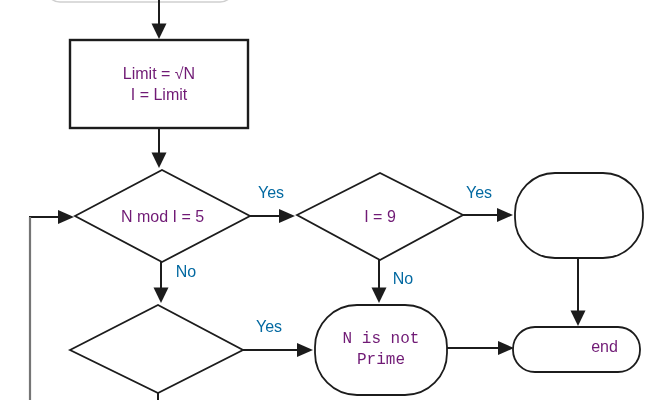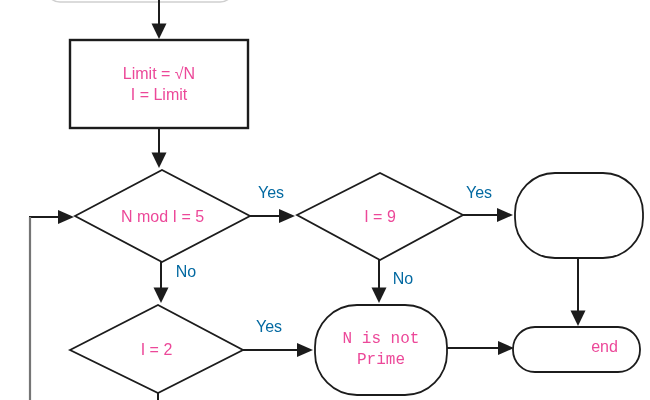--- a/index.html
+++ b/index.html
@@ -5,21 +5,21 @@
   html,body { margin:0; padding:0; background:#ffffff; }
   .stage {
     position:relative; width:650px; height:400px;
     background:#ffffff; overflow:hidden;
     font-family:"Liberation Sans", sans-serif;
   }
   .stage svg { position:absolute; left:0; top:0; }
   .lbl {
     position:absolute; display:flex; flex-direction:column;
     align-items:center; justify-content:center; text-align:center;
-    color:#ec4899; font-size:16px; line-height:21px; white-space:nowrap;
+    color:#701a75; font-size:16px; line-height:21px; white-space:nowrap;
   }
   .edge-lbl { font-size:16px; color:#0369a1; }
 </style>
 </head>
 <body>
 
 <div class="stage">
 
   <svg width="650" height="400" viewBox="0 0 650 400">
 
@@ -67,21 +67,20 @@
 
   <div class="lbl" style="left:70px; top:40px; width:178px; height:88px;">
     <div>Limit = √N</div>
     <div>I = Limit</div>
   </div>
 
   <div class="lbl" style="left:75px; top:170px; width:175px; height:92px;">N mod I = 5</div>
 
   <div class="lbl" style="left:297px; top:173px; width:166px; height:87px;">I = 9</div>
 
-  <div class="lbl" style="left:70px; top:305px; width:173px; height:88px;">I = 2</div>
 
 
   <div class="lbl" style="left:315px; top:305px; width:132px; height:90px;font-family:Liberation Mono, monospace;">
     <div>N is not</div>
     <div>Prime</div>
   </div>
 
   <div class="lbl" style="left:541px; top:327px; width:127px; height:39px;">end</div>
 
   <div class="lbl edge-lbl" style="left:249px; top:181px; width:44px; height:22px;">Yes</div>

